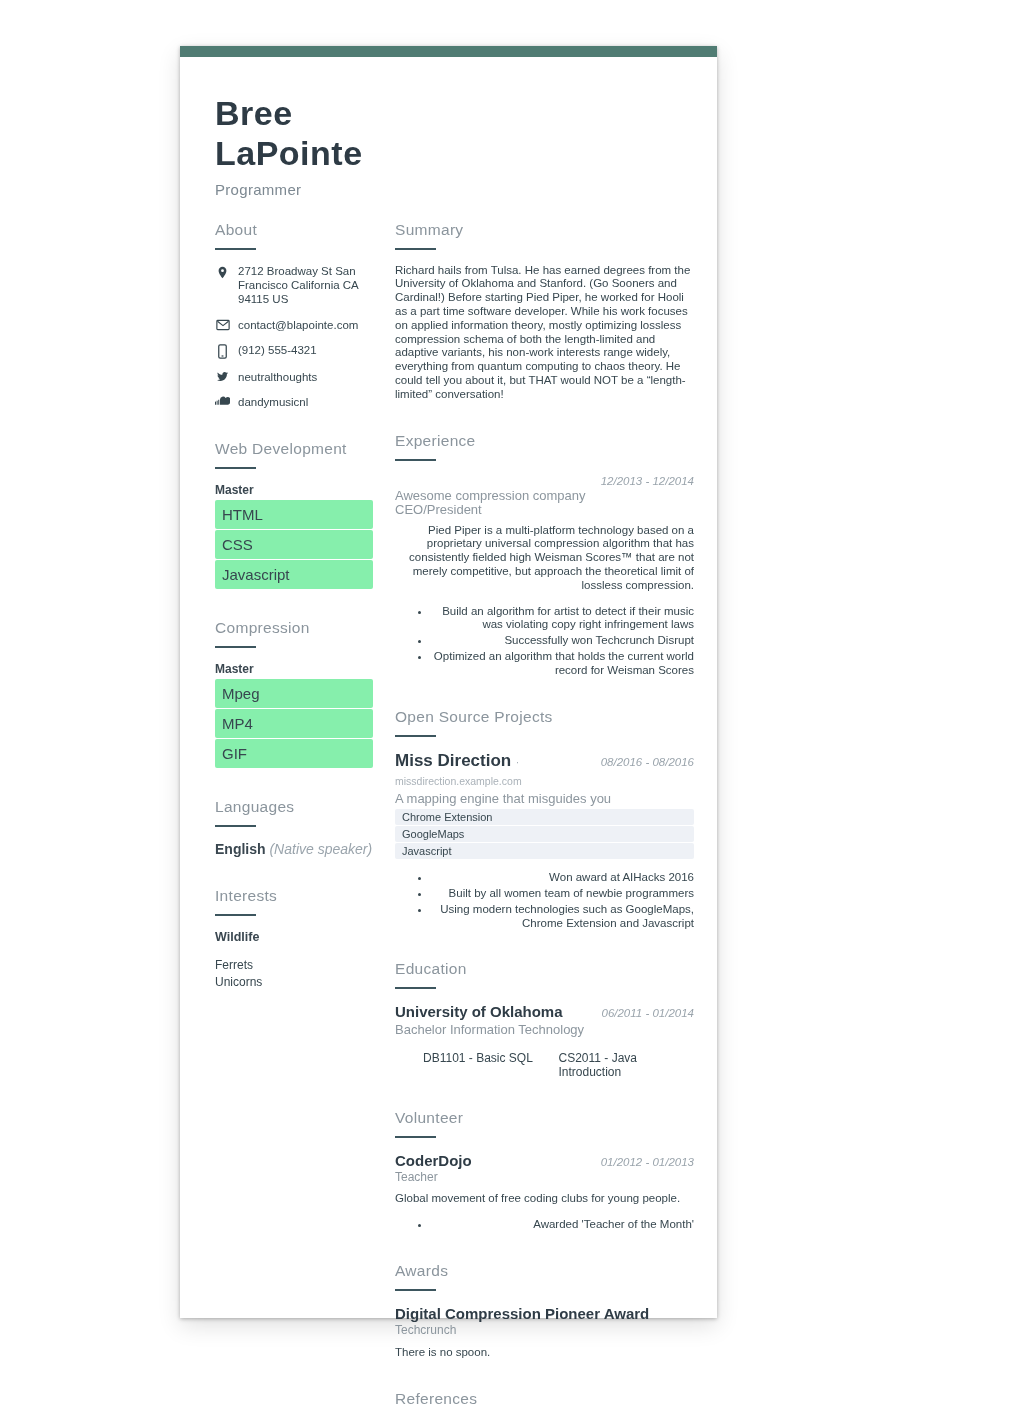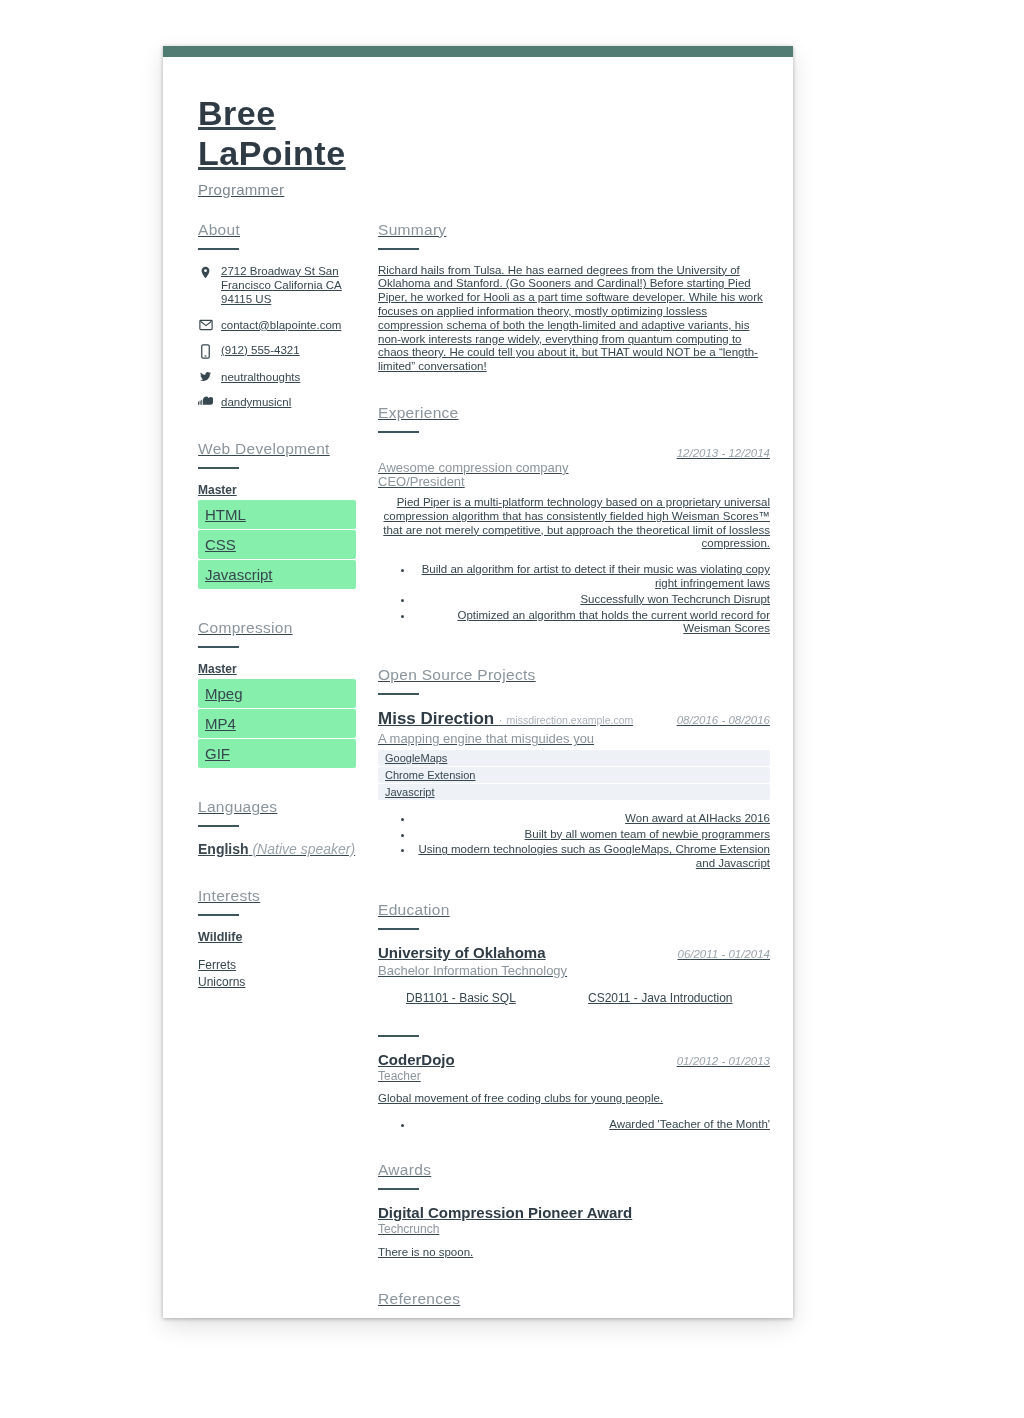--- a/index.html
+++ b/index.html
@@ -2,24 +2,23 @@
 <html><head>
 <meta charset="utf-8">
 <style>
   html,body { margin:0; padding:0; background:#ffffff; }
   * { box-sizing:border-box; }
   body { font-family:"Liberation Sans", sans-serif; color:#37474f; }
 
   .canvas { position:relative; width:1024px; height:1418px; background:#ffffff; overflow:hidden; }
 
   .document {
-    position:absolute; left:163px; top:46px; width:630px; height:1272px;
+    position:absolute; left:180px; top:46px; width:537px; height:1272px;
     background:#ffffff;
     box-shadow:0 1px 4px rgba(0,0,0,.28), 0 8px 22px rgba(0,0,0,.12);
-    text-decoration:underline;
   }
   .accent-bar { height:11px; width:100%; background:#507c73; }
   .doc-inner { padding:37px 23px 40px 35px; }
 
   
   .name { margin:0; font-size:34px; line-height:1.17; font-weight:bold; letter-spacing:.5px; color:#2e3b45; }
   .job-title { margin-top:7px; font-size:15px; color:#7d8992; letter-spacing:.3px; }
 
   
   .columns { display:flex; gap:22px; margin-top:23px; }
@@ -221,22 +220,22 @@
               <div class="entry-title-row">
                 <div>
                   <span class="entry-title big-title">Miss Direction</span>
                   <span class="proj-site">·</span>
                   <span class="proj-site">missdirection.example.com</span>
                 </div>
                 <span class="date-it">08/2016 - 08/2016</span>
               </div>
               <div class="muted-line" style="margin-top:3px">A mapping engine that misguides you</div>
               <div class="tags">
+                <div class="tag-bar">Chrome Extension</div>
                 <div class="tag-bar">GoogleMaps</div>
-                <div class="tag-bar">Chrome Extension</div>
                 <div class="tag-bar">Javascript</div>
               </div>
               <ul class="bullets">
                 <li>Won award at AIHacks 2016</li>
                 <li>Built by all women team of newbie programmers</li>
                 <li>Using modern technologies such as GoogleMaps, Chrome Extension and Javascript</li>
               </ul>
             </div>
           </section>
 
@@ -250,20 +249,21 @@
               </div>
               <div class="muted-line" style="margin-top:3px">Bachelor Information Technology</div>
               <div class="courses">
                 <div class="course">DB1101 - Basic SQL</div>
                 <div class="course">CS2011 - Java Introduction</div>
               </div>
             </div>
           </section>
 
           <section class="section">
+            <div class="sec-h">Volunteer</div>
             <div class="sec-line"></div>
             <div class="sec-body">
               <div class="entry-title-row">
                 <span class="entry-title">CoderDojo</span>
                 <span class="date-it">01/2012 - 01/2013</span>
               </div>
               <div class="muted-line" style="margin-top:2px; font-size:12px">Teacher</div>
               <p class="para gap8" style="margin:8px 0 0 0">Global movement of free coding clubs for young people.</p>
               <ul class="bullets">
                 <li>Awarded 'Teacher of the Month'</li>

